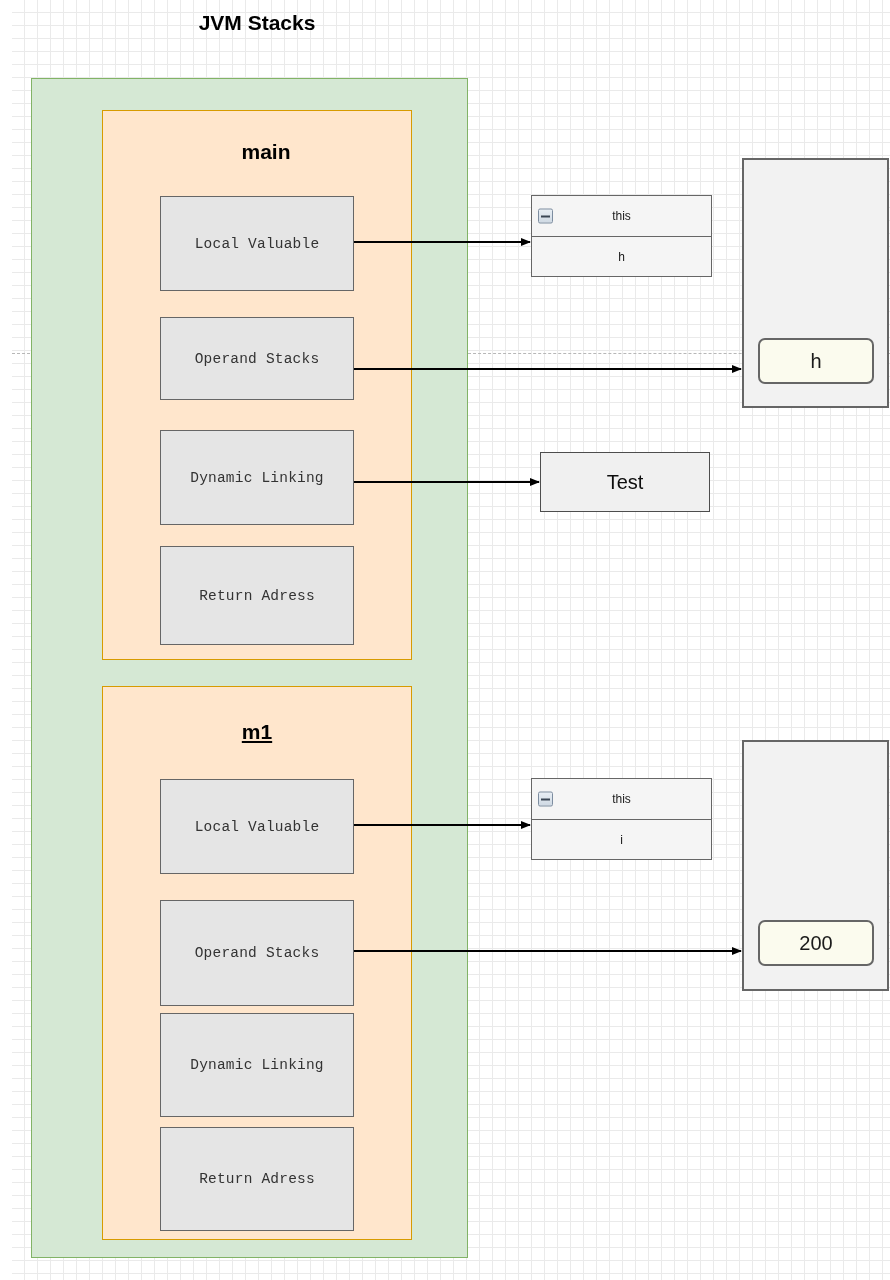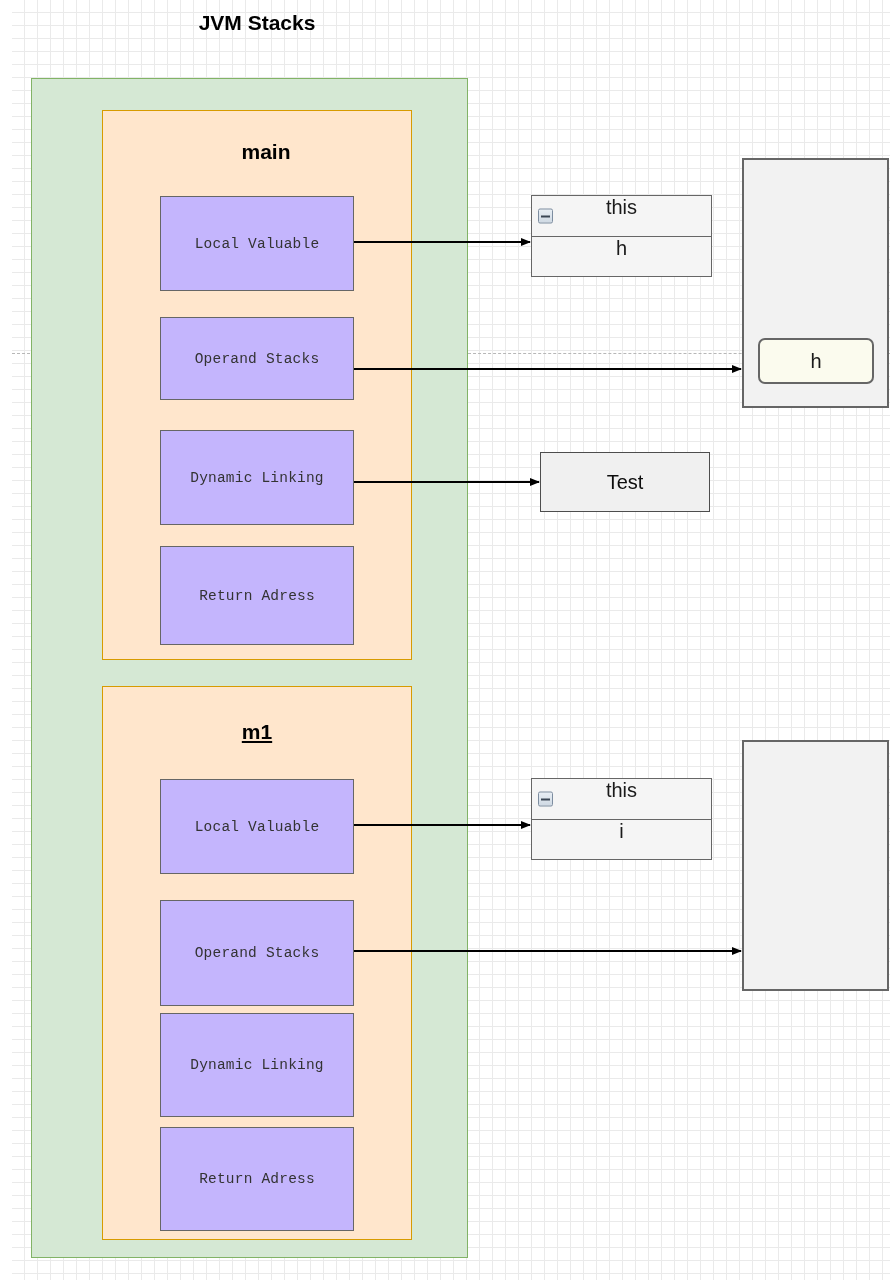--- a/index.html
+++ b/index.html
@@ -47,36 +47,36 @@
     background:#ffe6cc;border:1px solid #d79b00;
     box-sizing:border-box;
   }
   .frame-title{
     position:absolute;left:0;right:0;
     text-align:center;font-weight:bold;font-size:21px;color:#000;
   }
   
   .slot{
     position:absolute;
-    background:#c4b5fd;border:1px solid #666666;
+    background:#e5e5e5;border:1px solid #666666;
     box-sizing:border-box;
     display:flex;align-items:center;justify-content:center;
     font-family:"Liberation Mono","DejaVu Sans Mono",monospace;
     font-size:14.5px;color:#333333;letter-spacing:0.2px;
   }
   
   .objbox{
     position:absolute;
     background:#f5f5f5;border:1.5px solid #666666;
     box-sizing:border-box;
   }
   .objbox .row{
     position:relative;
-    display:flex;justify-content:center;
-    font-size:20px;color:#1a1a1a;
+    display:flex;align-items:center;justify-content:center;
+    font-size:12px;color:#1a1a1a;
     box-sizing:border-box;
   }
   .objbox .row.header{
     border-bottom:1.5px solid #666666;
   }
   .collapse-icon{
     position:absolute;left:6px;top:50%;transform:translateY(-50%);
     width:15px;height:15px;
     background:linear-gradient(to bottom,#e8eef4,#cfd9e3);
     border:1px solid #7d8da0;border-radius:2px;
@@ -156,20 +156,21 @@
     </div>
     <div class="row" style="height:39px;">i</div>
   </div>
 
   <div class="plainbox" style="left:528px;top:452px;width:170px;height:60px;">Test</div>
 
   <div class="heap" style="left:730px;top:158px;width:147px;height:250px;"></div>
   <div class="heap-value" style="left:746px;top:338px;width:116px;height:46px;">h</div>
 
   <div class="heap" style="left:730px;top:740px;width:147px;height:251px;"></div>
+  <div class="heap-value" style="left:746px;top:920px;width:116px;height:46px;">200</div>
 
   <svg class="arrow-svg" viewBox="0 0 890 1280">
     <defs>
       <marker id="ah" markerWidth="10" markerHeight="8" refX="9" refY="4" orient="auto" markerUnits="userSpaceOnUse">
         <path d="M0,0 L10,4 L0,8 z" fill="#000000"></path>
       </marker>
     </defs>
     <line x1="342" y1="242" x2="518" y2="242" stroke="#000000" stroke-width="2.2" marker-end="url(#ah)"></line>
     <line x1="342" y1="369" x2="729" y2="369" stroke="#000000" stroke-width="2.2" marker-end="url(#ah)"></line>
     <line x1="342" y1="482" x2="527" y2="482" stroke="#000000" stroke-width="2.2" marker-end="url(#ah)"></line>

